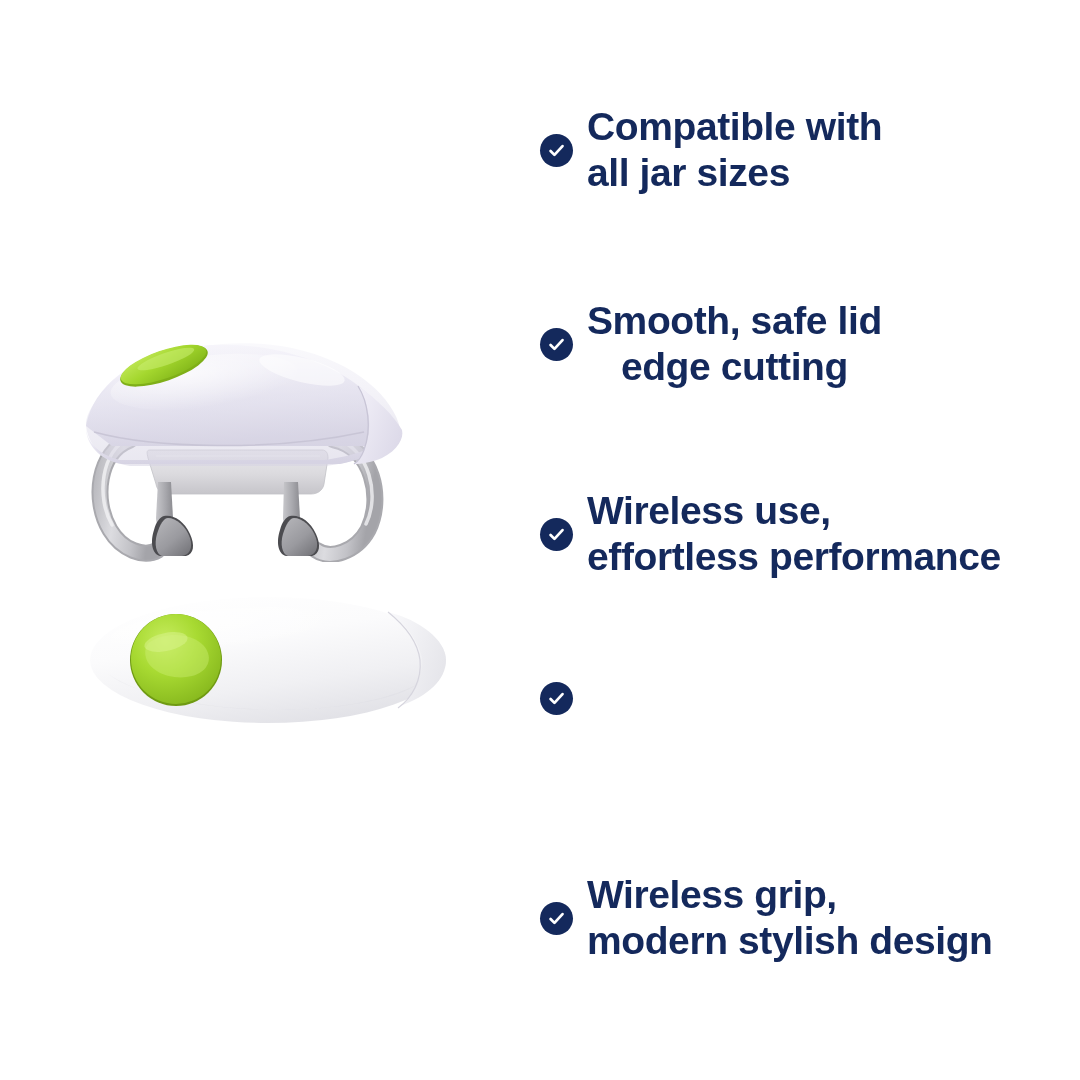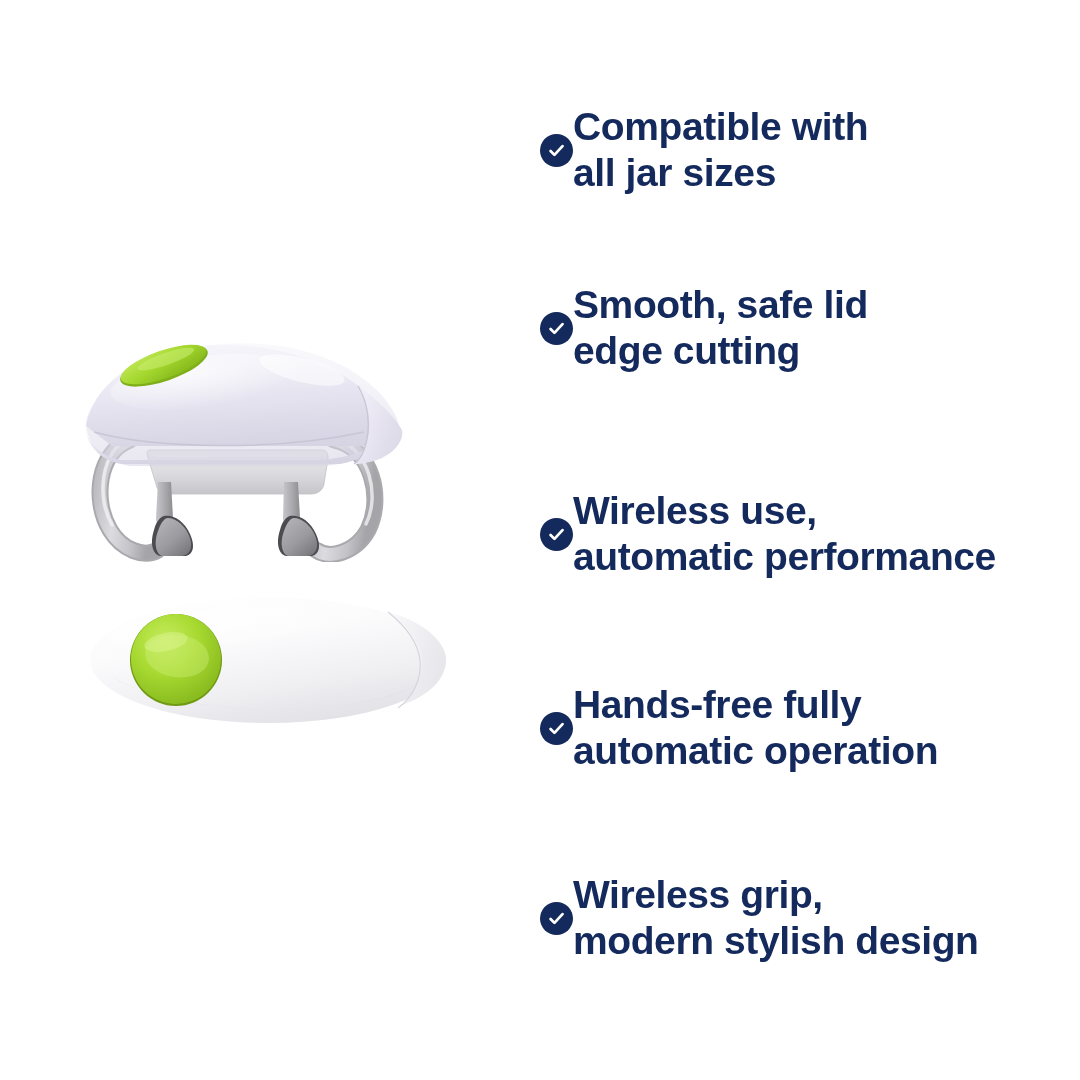--- a/index.html
+++ b/index.html
@@ -43,23 +43,24 @@
     position:absolute;
     left:540px; top:0;
     width:540px; height:1080px;
   }
   .feature-item {
     position:absolute;
     left:0;
     width:540px;
     display:flex;
     align-items:center;
+    gap:14px;
   }
   .feature-item[data-idx="0"] { top:104px; }
-  .feature-item[data-idx="1"] { top:282px; }
+  .feature-item[data-idx="1"] { top:298px;text-align:center; }
   .feature-item[data-idx="2"] { top:488px; }
   .feature-item[data-idx="3"] { top:682px; }
   .feature-item[data-idx="4"] { top:872px; }
 
   .check-badge {
     flex:0 0 auto;
     width:33px; height:33px;
     border-radius:50%;
     background:#14295C;
     display:flex;
@@ -279,31 +280,29 @@
 edge cutting</span>
     </div>
 
     <div class="feature-item" data-idx="2">
       <span class="check-badge">
         <svg viewBox="0 0 24 24" xmlns="http://www.w3.org/2000/svg" aria-hidden="true">
           <path d="M4.5 12.6 L9.4 17.5 L19.6 6.4" fill="none" stroke="#FFFFFF" stroke-width="3.4" stroke-linecap="round" stroke-linejoin="round"></path>
         </svg>
       </span>
       <span class="feature-text">Wireless use,
-automatic performance</span>
+effortless performance</span>
     </div>
 
     <div class="feature-item" data-idx="3">
       <span class="check-badge">
         <svg viewBox="0 0 24 24" xmlns="http://www.w3.org/2000/svg" aria-hidden="true">
           <path d="M4.5 12.6 L9.4 17.5 L19.6 6.4" fill="none" stroke="#FFFFFF" stroke-width="3.4" stroke-linecap="round" stroke-linejoin="round"></path>
         </svg>
       </span>
-      <span class="feature-text">Hands-free fully
-automatic operation</span>
     </div>
 
     <div class="feature-item" data-idx="4">
       <span class="check-badge">
         <svg viewBox="0 0 24 24" xmlns="http://www.w3.org/2000/svg" aria-hidden="true">
           <path d="M4.5 12.6 L9.4 17.5 L19.6 6.4" fill="none" stroke="#FFFFFF" stroke-width="3.4" stroke-linecap="round" stroke-linejoin="round"></path>
         </svg>
       </span>
       <span class="feature-text">Wireless grip,
 modern stylish design</span>

